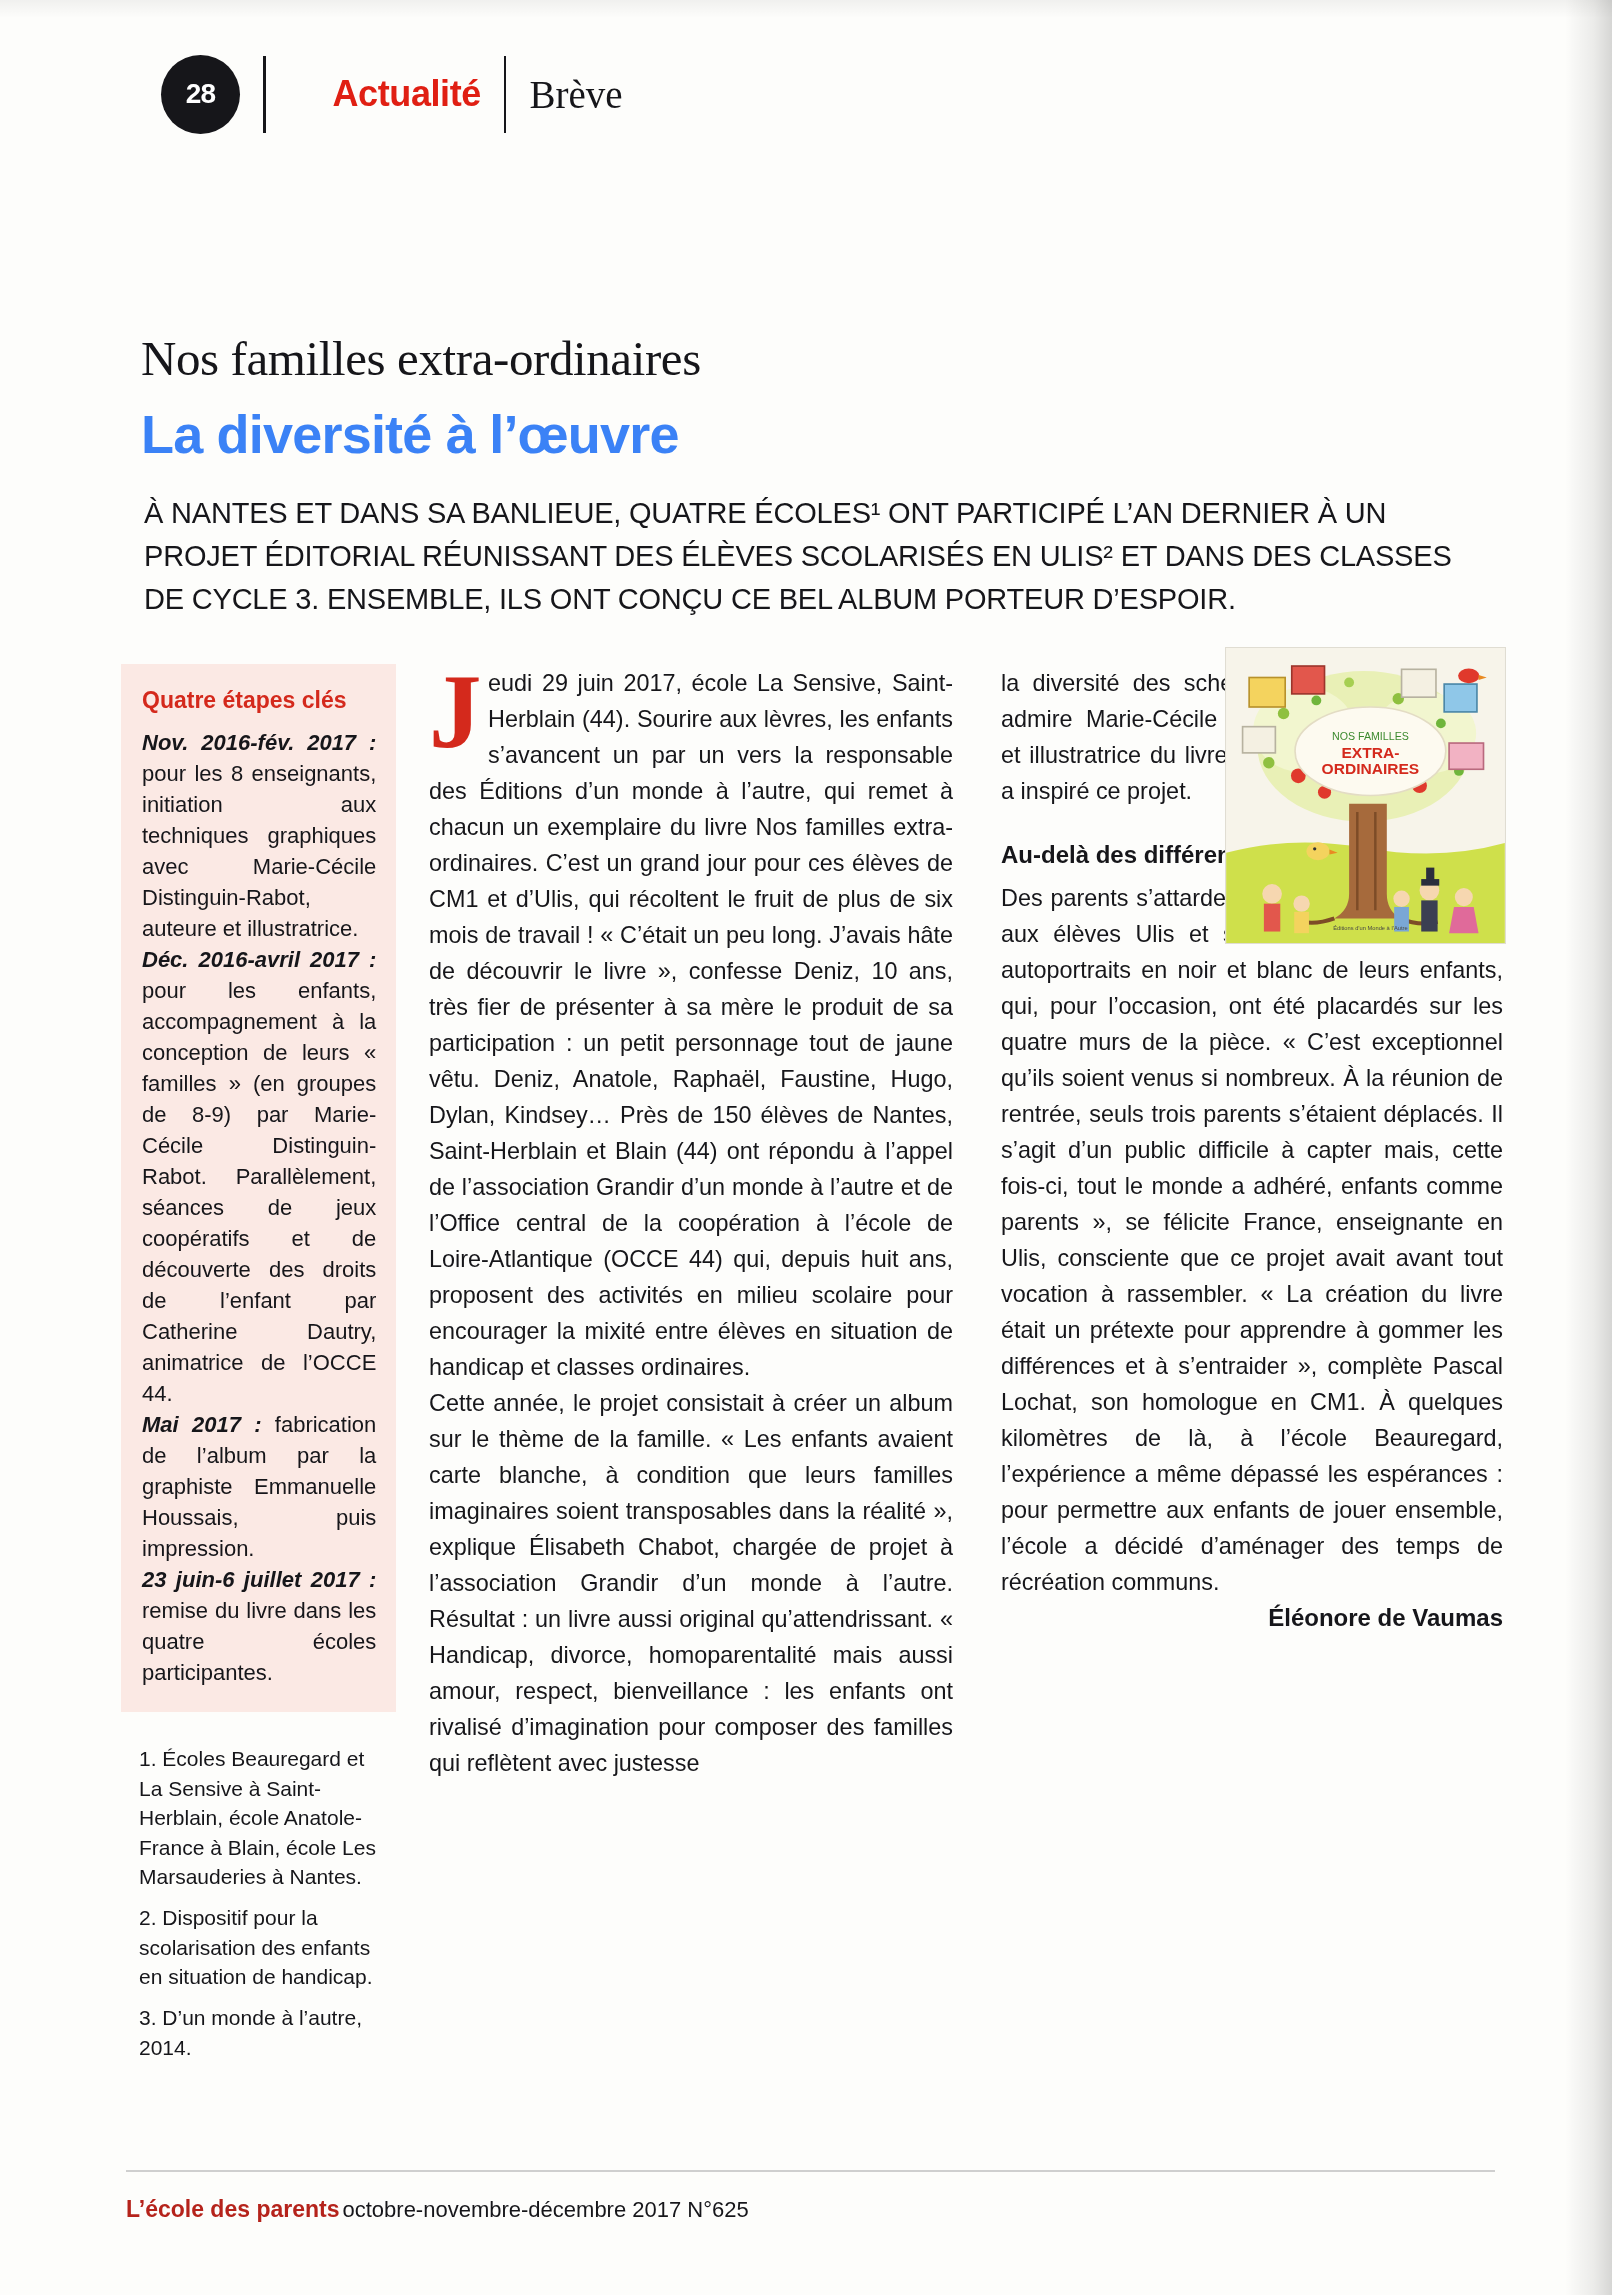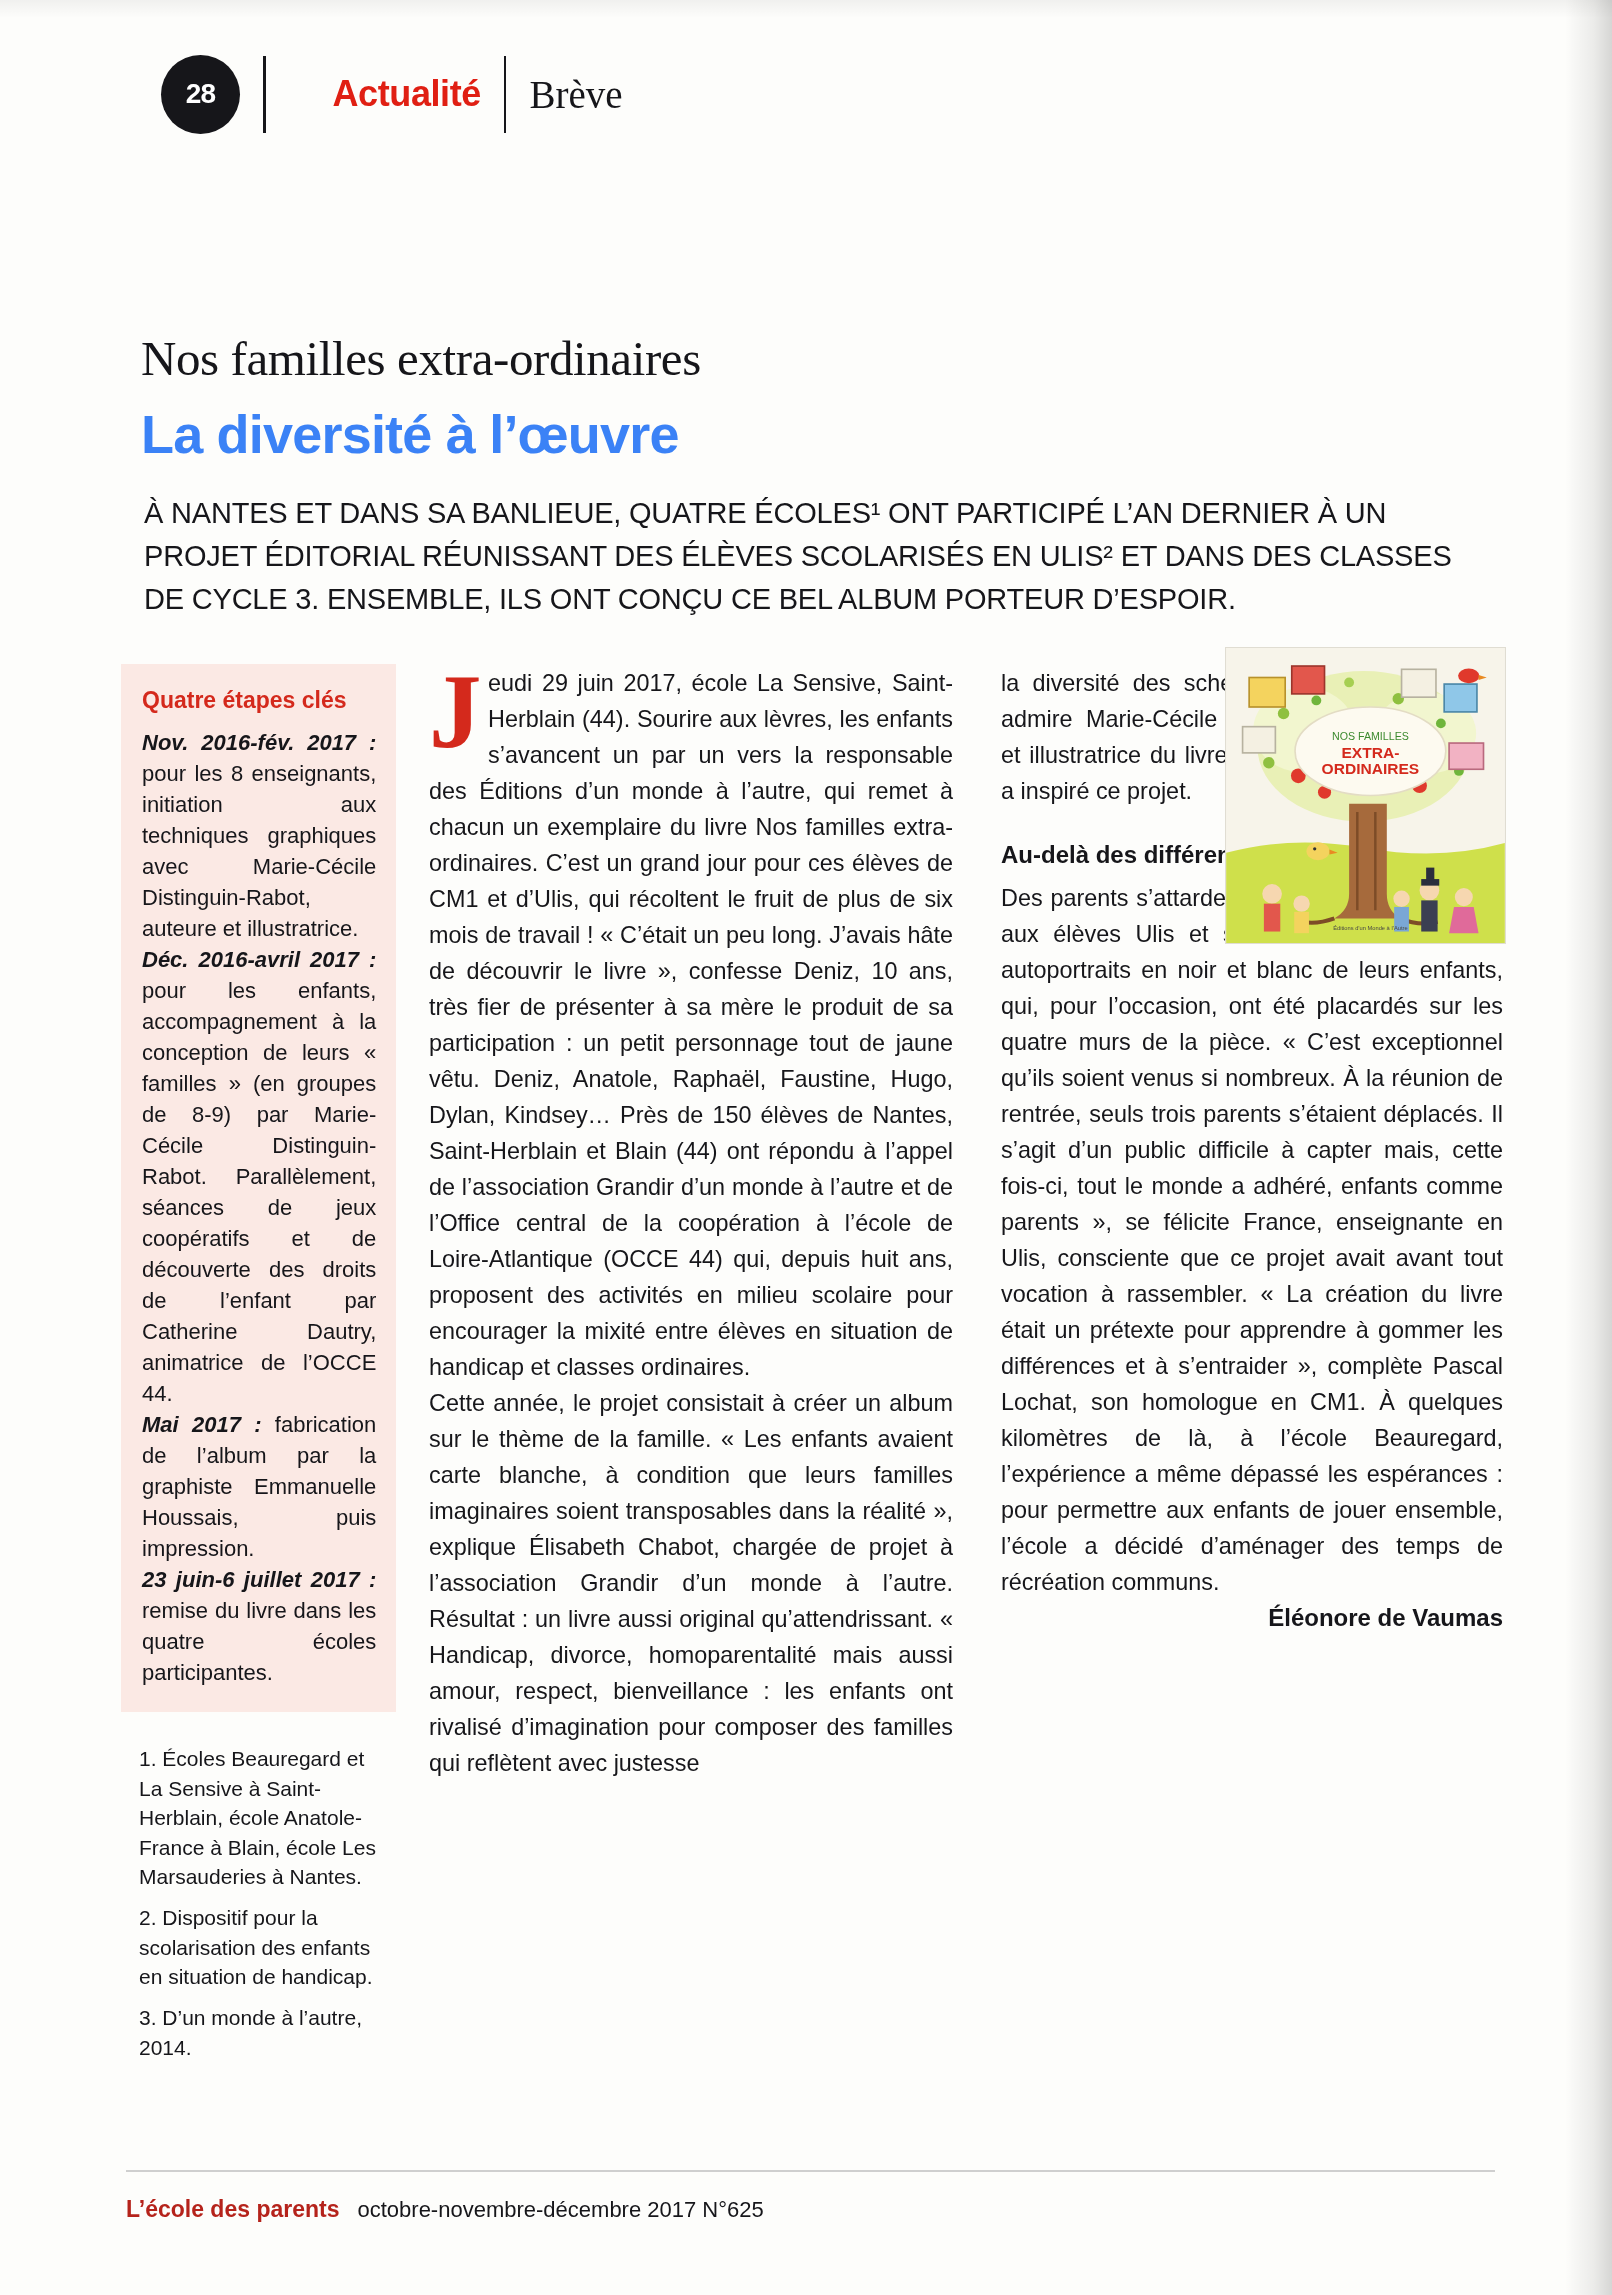--- a/index.html
+++ b/index.html
@@ -216,21 +216,21 @@
   .footer-brand {
     font-family: "Liberation Sans", sans-serif;
     font-weight: bold;
     font-size: 23px;
     color: #b5231b;
   }
   .footer-issue {
     font-family: "Liberation Sans", sans-serif;
     font-size: 22px;
     color: #16161a;
-    margin-left: 18px;
+    margin-left: 3px;
   }
   .footer-line { display: flex; align-items: baseline; }
 </style>
 </head>
 <body>
 
 <div class="page">
 
   <div class="header">
     <div class="page-number-badge">28</div>

